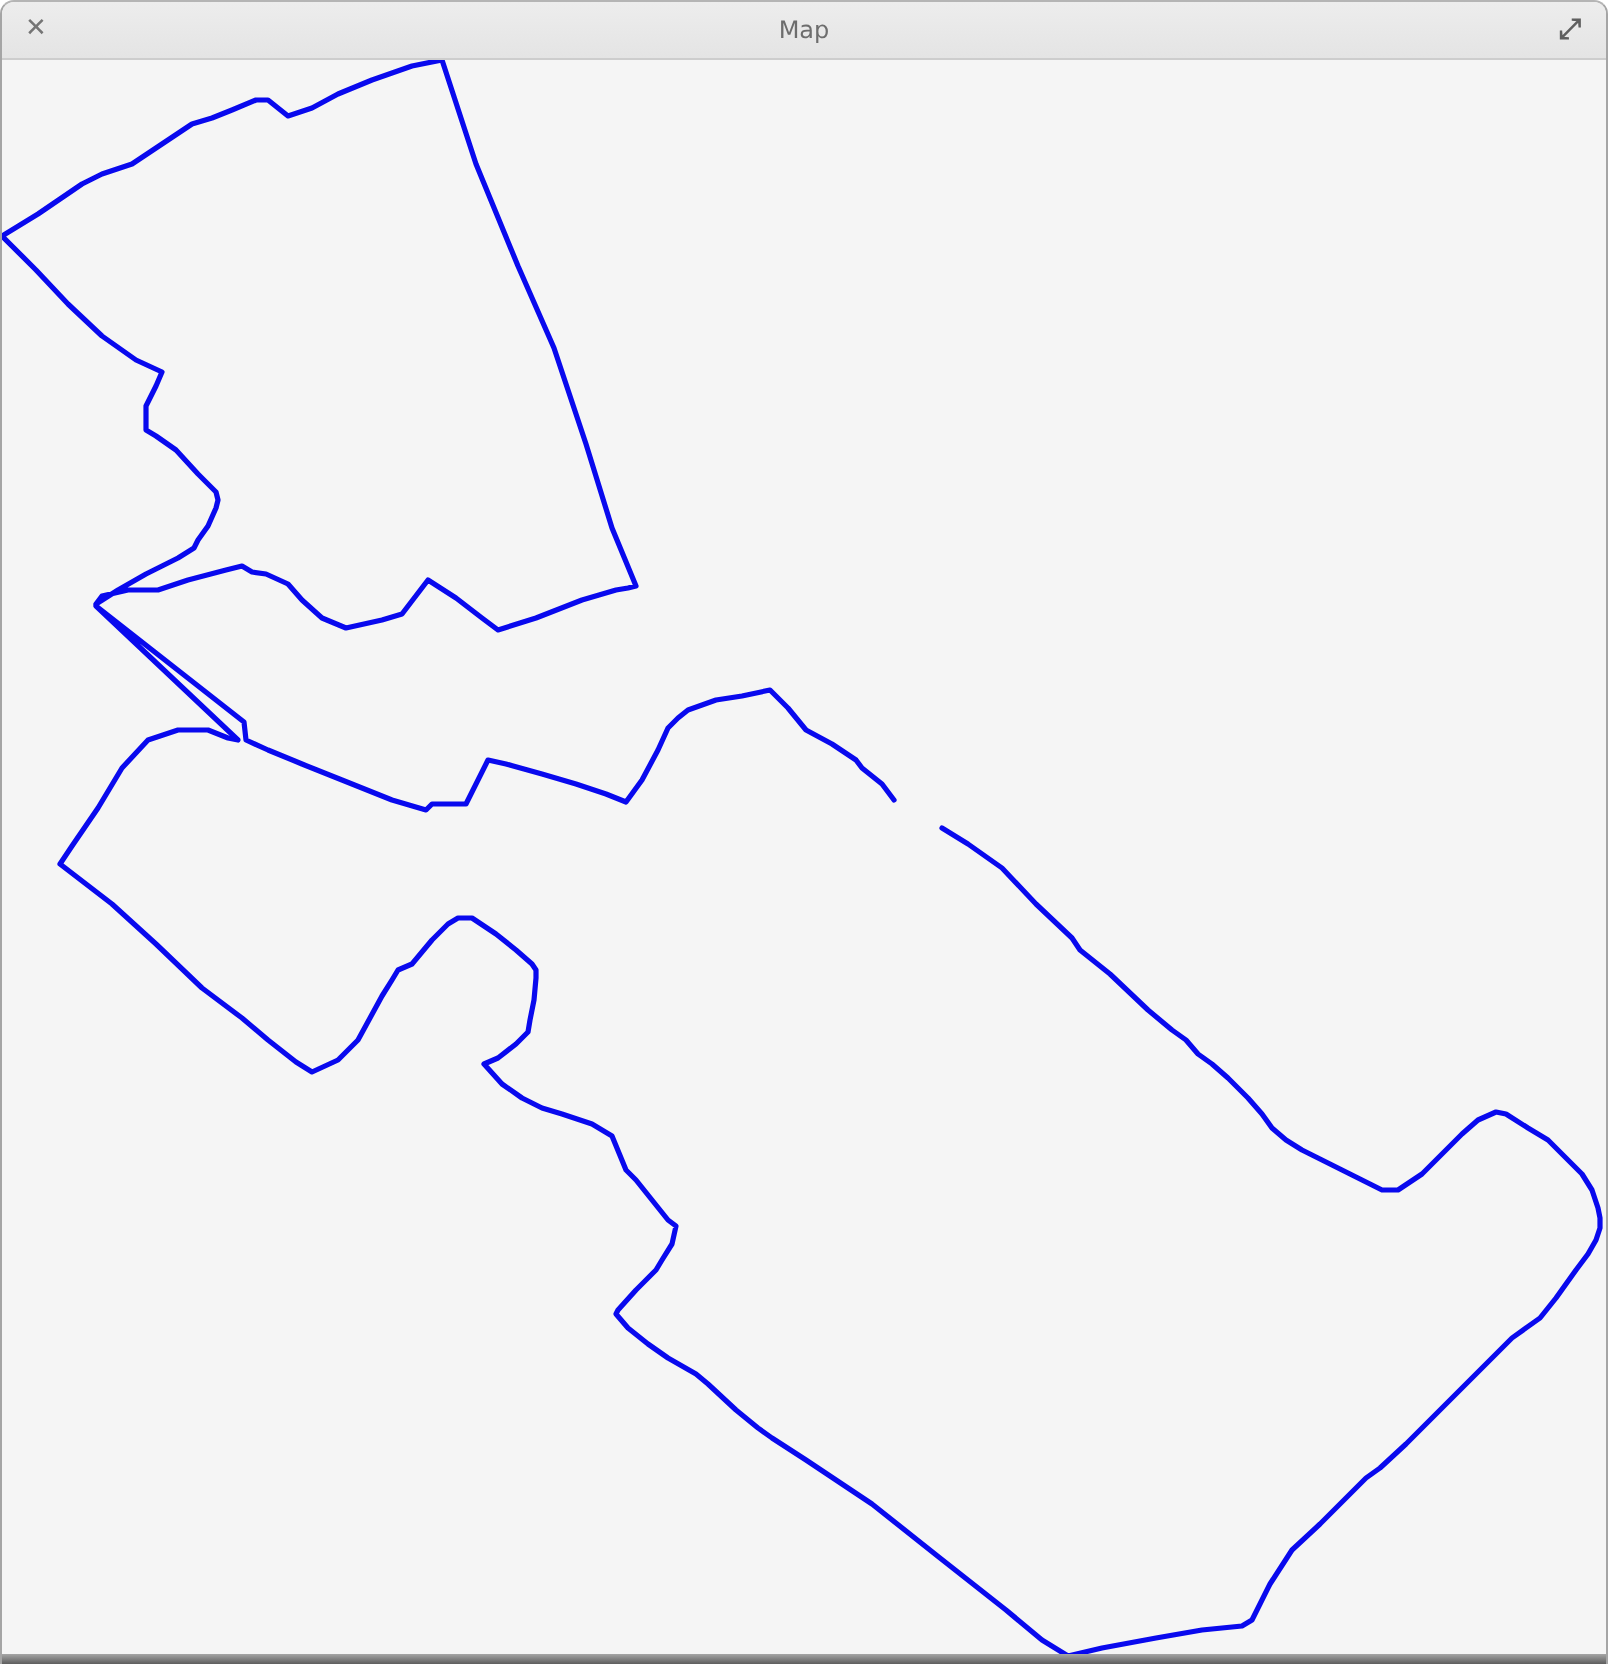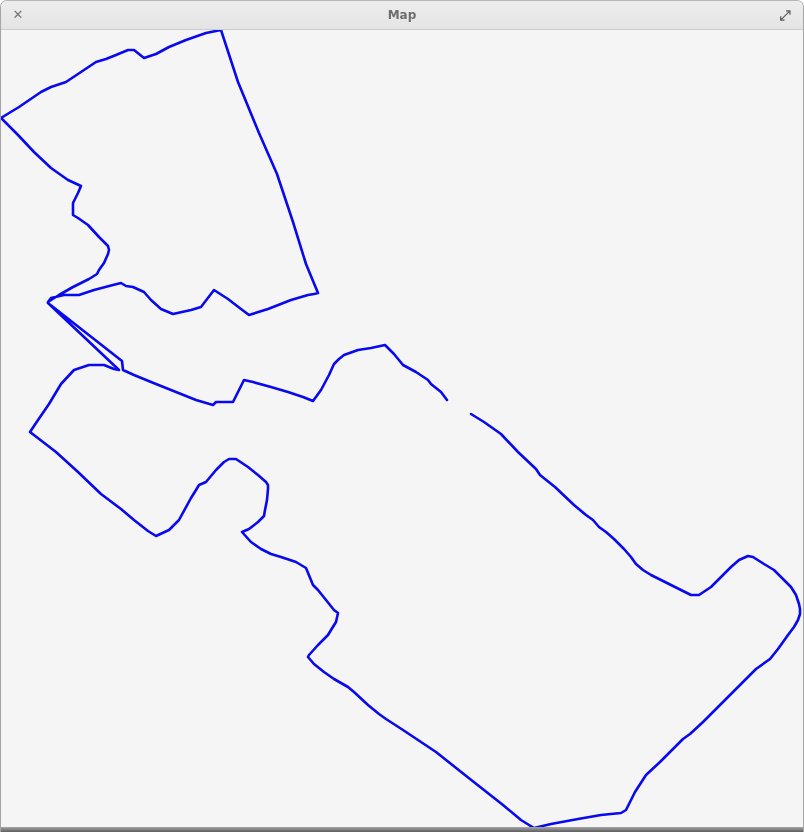--- a/index.html
+++ b/index.html
@@ -24,21 +24,21 @@
     position: relative;
     height: 28px;
     background: linear-gradient(#ededed, #e4e4e4);
     border-bottom: 1px solid #cdcdcd;
     display: flex;
     align-items: center;
     justify-content: center;
   }
   .title {
     font-size: 12px;
-    font-weight: bold;
+    font-weight: normal;
     color: #6d6d6d;
     user-select: none;
   }
   .close-btn {
     position: absolute;
     left: 8px;
     top: 50%;
     transform: translateY(-50%);
     width: 18px;
     height: 18px;

